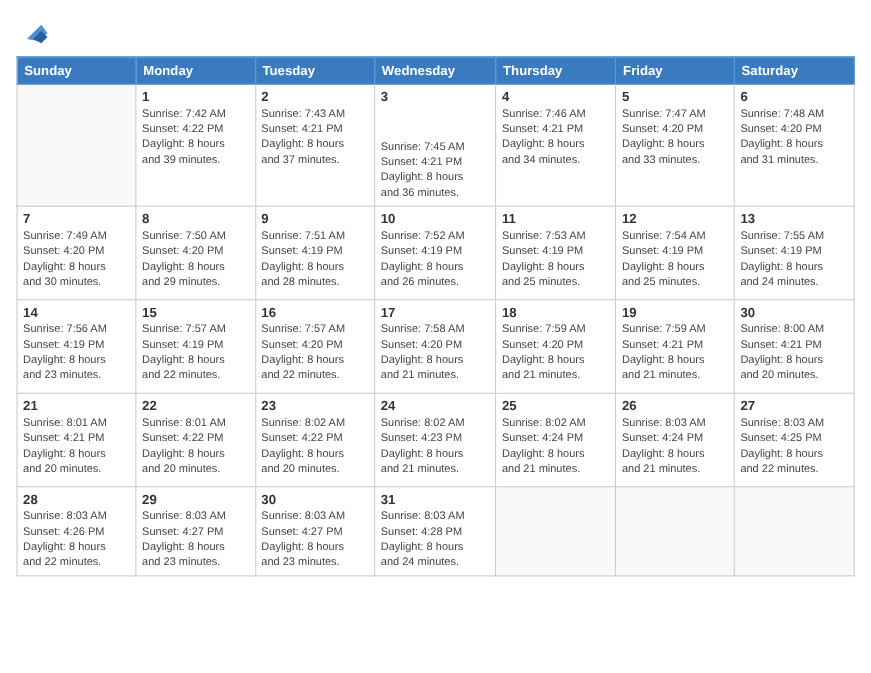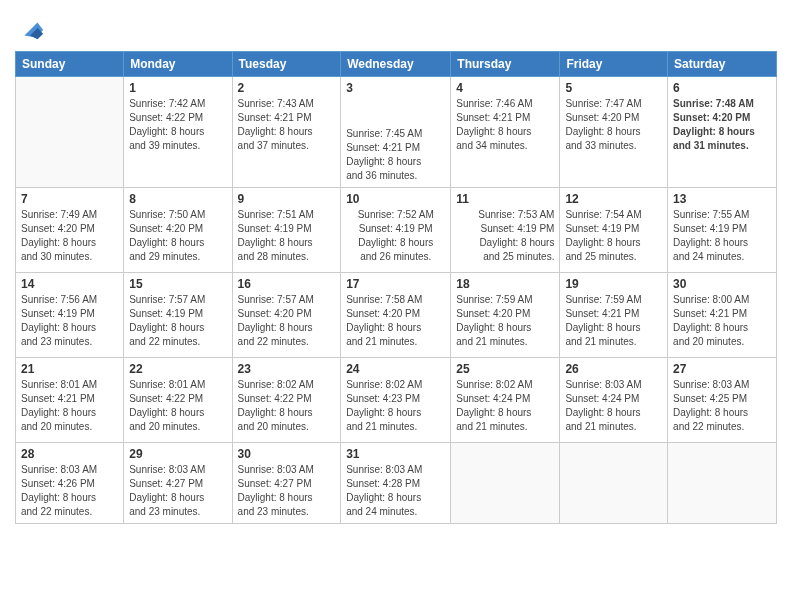--- a/index.html
+++ b/index.html
@@ -167,21 +167,21 @@
           </td>
           <td>
             <span class="day-num">5</span>
             <div class="day-info" style="white-space: pre-line;">Sunrise: 7:47 AM
 Sunset: 4:20 PM
 Daylight: 8 hours
 and 33 minutes.</div>
           </td>
           <td>
             <span class="day-num">6</span>
-            <div class="day-info" style="white-space: pre-line; font-weight: bold;">Sunrise: 7:48 AM
+            <div class="day-info" style="white-space: pre-line;">Sunrise: 7:48 AM
 Sunset: 4:20 PM
 Daylight: 8 hours
 and 31 minutes.</div>
           </td>
         </tr>
         <tr>
           <td>
             <span class="day-num">7</span>
             <div class="day-info" style="white-space: pre-line;">Sunrise: 7:49 AM
 Sunset: 4:20 PM
@@ -197,28 +197,28 @@
           </td>
           <td>
             <span class="day-num">9</span>
             <div class="day-info" style="white-space: pre-line;">Sunrise: 7:51 AM
 Sunset: 4:19 PM
 Daylight: 8 hours
 and 28 minutes.</div>
           </td>
           <td>
             <span class="day-num">10</span>
-            <div class="day-info" style="white-space: pre-line; text-align: center;">Sunrise: 7:52 AM
+            <div class="day-info" style="white-space: pre-line;">Sunrise: 7:52 AM
 Sunset: 4:19 PM
 Daylight: 8 hours
 and 26 minutes.</div>
           </td>
           <td>
             <span class="day-num">11</span>
-            <div class="day-info" style="white-space: pre-line; text-align: right;">Sunrise: 7:53 AM
+            <div class="day-info" style="white-space: pre-line;">Sunrise: 7:53 AM
 Sunset: 4:19 PM
 Daylight: 8 hours
 and 25 minutes.</div>
           </td>
           <td>
             <span class="day-num">12</span>
             <div class="day-info" style="white-space: pre-line;">Sunrise: 7:54 AM
 Sunset: 4:19 PM
 Daylight: 8 hours
 and 25 minutes.</div>

